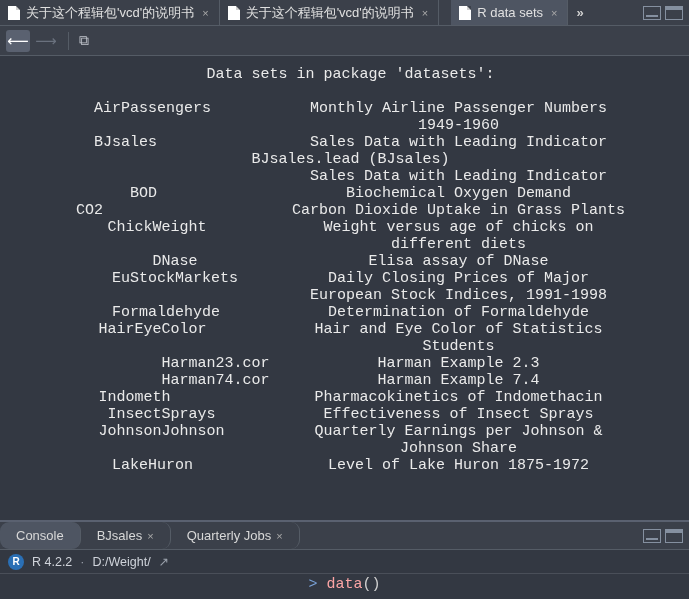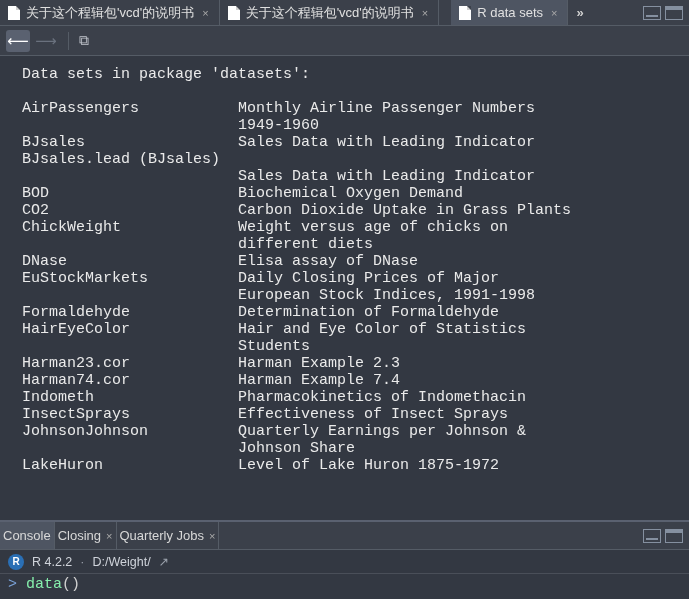--- a/index.html
+++ b/index.html
@@ -1,15 +1,15 @@
 <!DOCTYPE html>
 <html><head>
 <meta charset="utf-8">
 <style>
-  * { box-sizing: border-box; margin: 0; padding: 0; }
+  * { box-sizing: border-box; margin: 0; padding: 0; text-align: center; }
   body {
     width: 689px;
     height: 599px;
     background: #333842;
     font-family: "Segoe UI", Arial, sans-serif;
     font-size: 13px;
     color: #d0d0d0;
     overflow: hidden;
     display: flex;
     flex-direction: column;
@@ -124,25 +124,26 @@
   .bottom-tabs {
     display: flex;
     align-items: center;
     height: 28px;
     background: #3b404a;
     border-bottom: 1px solid #555c66;
   }
   .btab {
     display:flex; align-items:center;
     height:100%;
-    padding: 0 3px;
+    padding: 0 16px;
     color:#d8d8d8;
     gap:5px;
     cursor:pointer;
     border-right:1px solid #555c66;
+    border-radius:9px;
   }
   .btab.active { background:#4e5562; }
   .btab-close { color:#aaa; font-size:11px; }
   .bottom-info {
     display:flex; align-items:center;
     height:24px;
     background:#333842;
     border-bottom:1px solid #4a4f59;
     padding:0 8px;
     gap:8px;
@@ -156,21 +157,21 @@
     color:#fff; font-weight:bold; font-size:10px;
   }
   .dot { color:#9aa0ab; }
   .share-icon { color:#9aa0ab; }
   .console-pane {
     padding: 2px 8px 6px 8px;
     font-family: "Courier New", monospace;
     font-size: 15px;
   }
   .prompt { color: #7aa2d8; }
-  .code-call { color: #86efac; }
+  .code-call { color: #fca5a5; }
   .paren { color: #d0d0d0; }
 </style>
 </head>
 <body>
 
 <div class="tabbar">
   <div id="tabs-here" style="display: contents;"><div class="tab">
         <span class="doc-icon"></span>
         <span>关于这个程辑包'vcd'的说明书</span>
         <span class="tab-close">×</span>
@@ -223,21 +224,21 @@
                         Johnson Share
 LakeHuron               Level of Lake Huron 1875-1972
 </pre>
 </div>
 
 <div class="bottom">
   <div class="bottom-tabs">
     <div id="btabs-here" style="display:contents"><div class="btab active">
           <span>Console</span>
         </div><div class="btab">
-          <span>Closing</span>
+          <span>BJsales</span>
           <span class="btab-close">×</span>
         </div><div class="btab">
           <span>Quarterly Jobs</span>
           <span class="btab-close">×</span>
         </div></div>
     <div class="pane-icons" style="margin-left:auto; padding-right:6px;">
       <div class="pane-btn min"></div>
       <div class="pane-btn max"></div>
     </div>
   </div>

